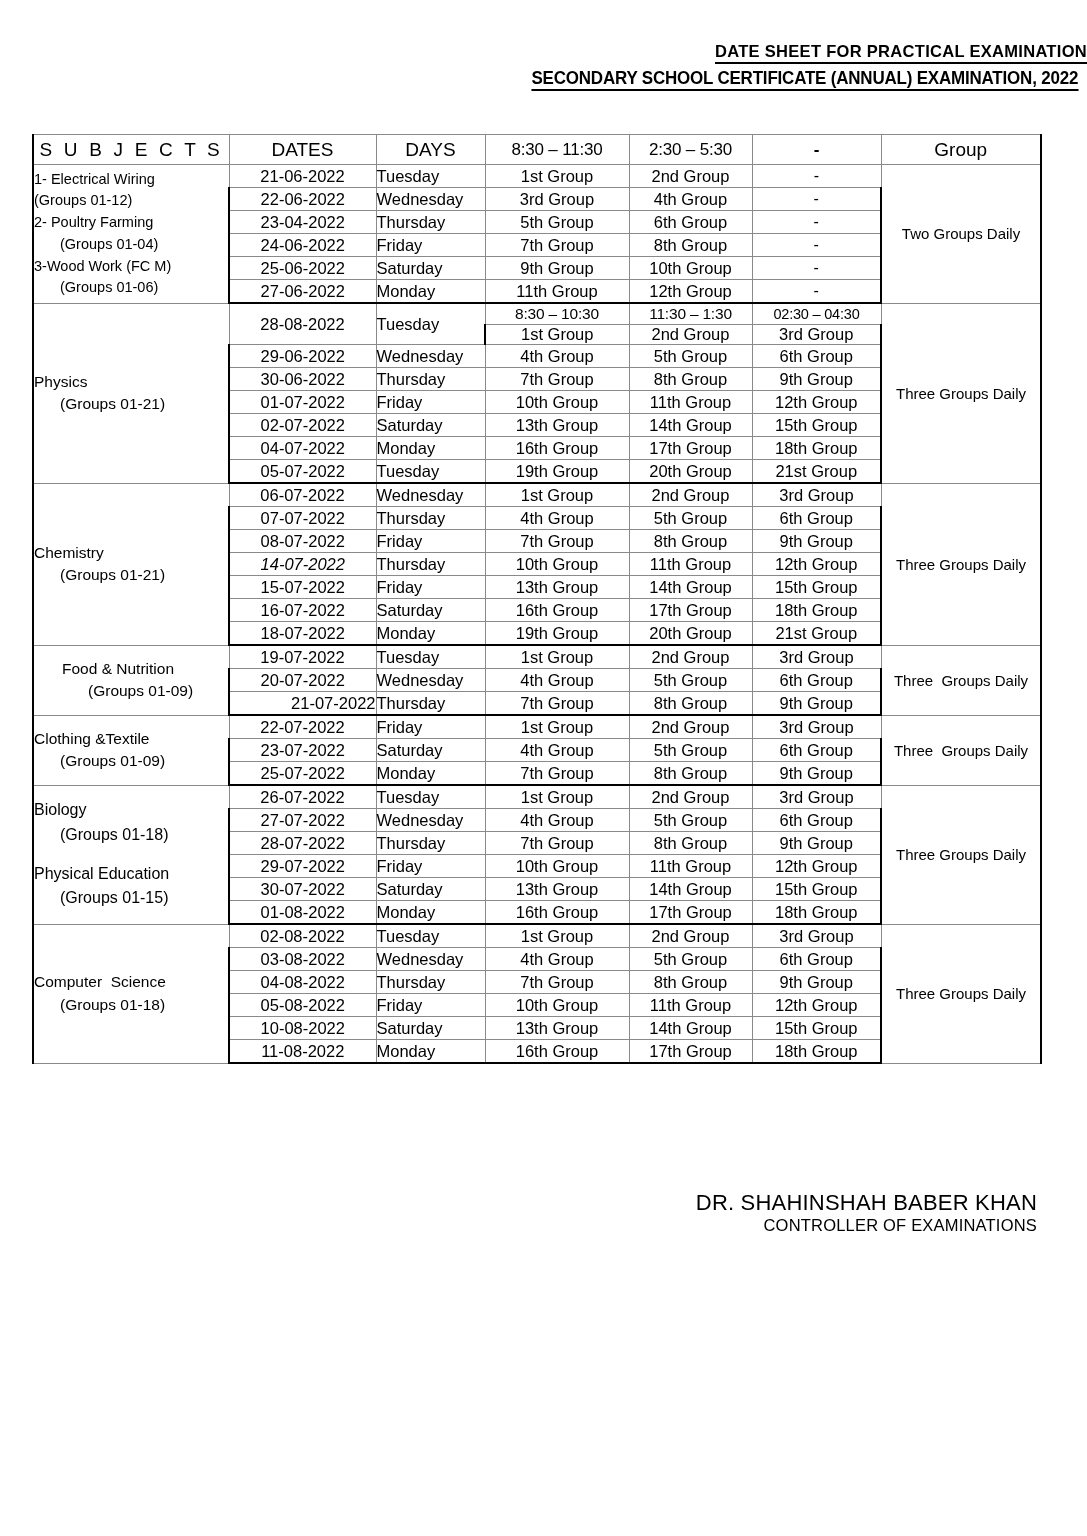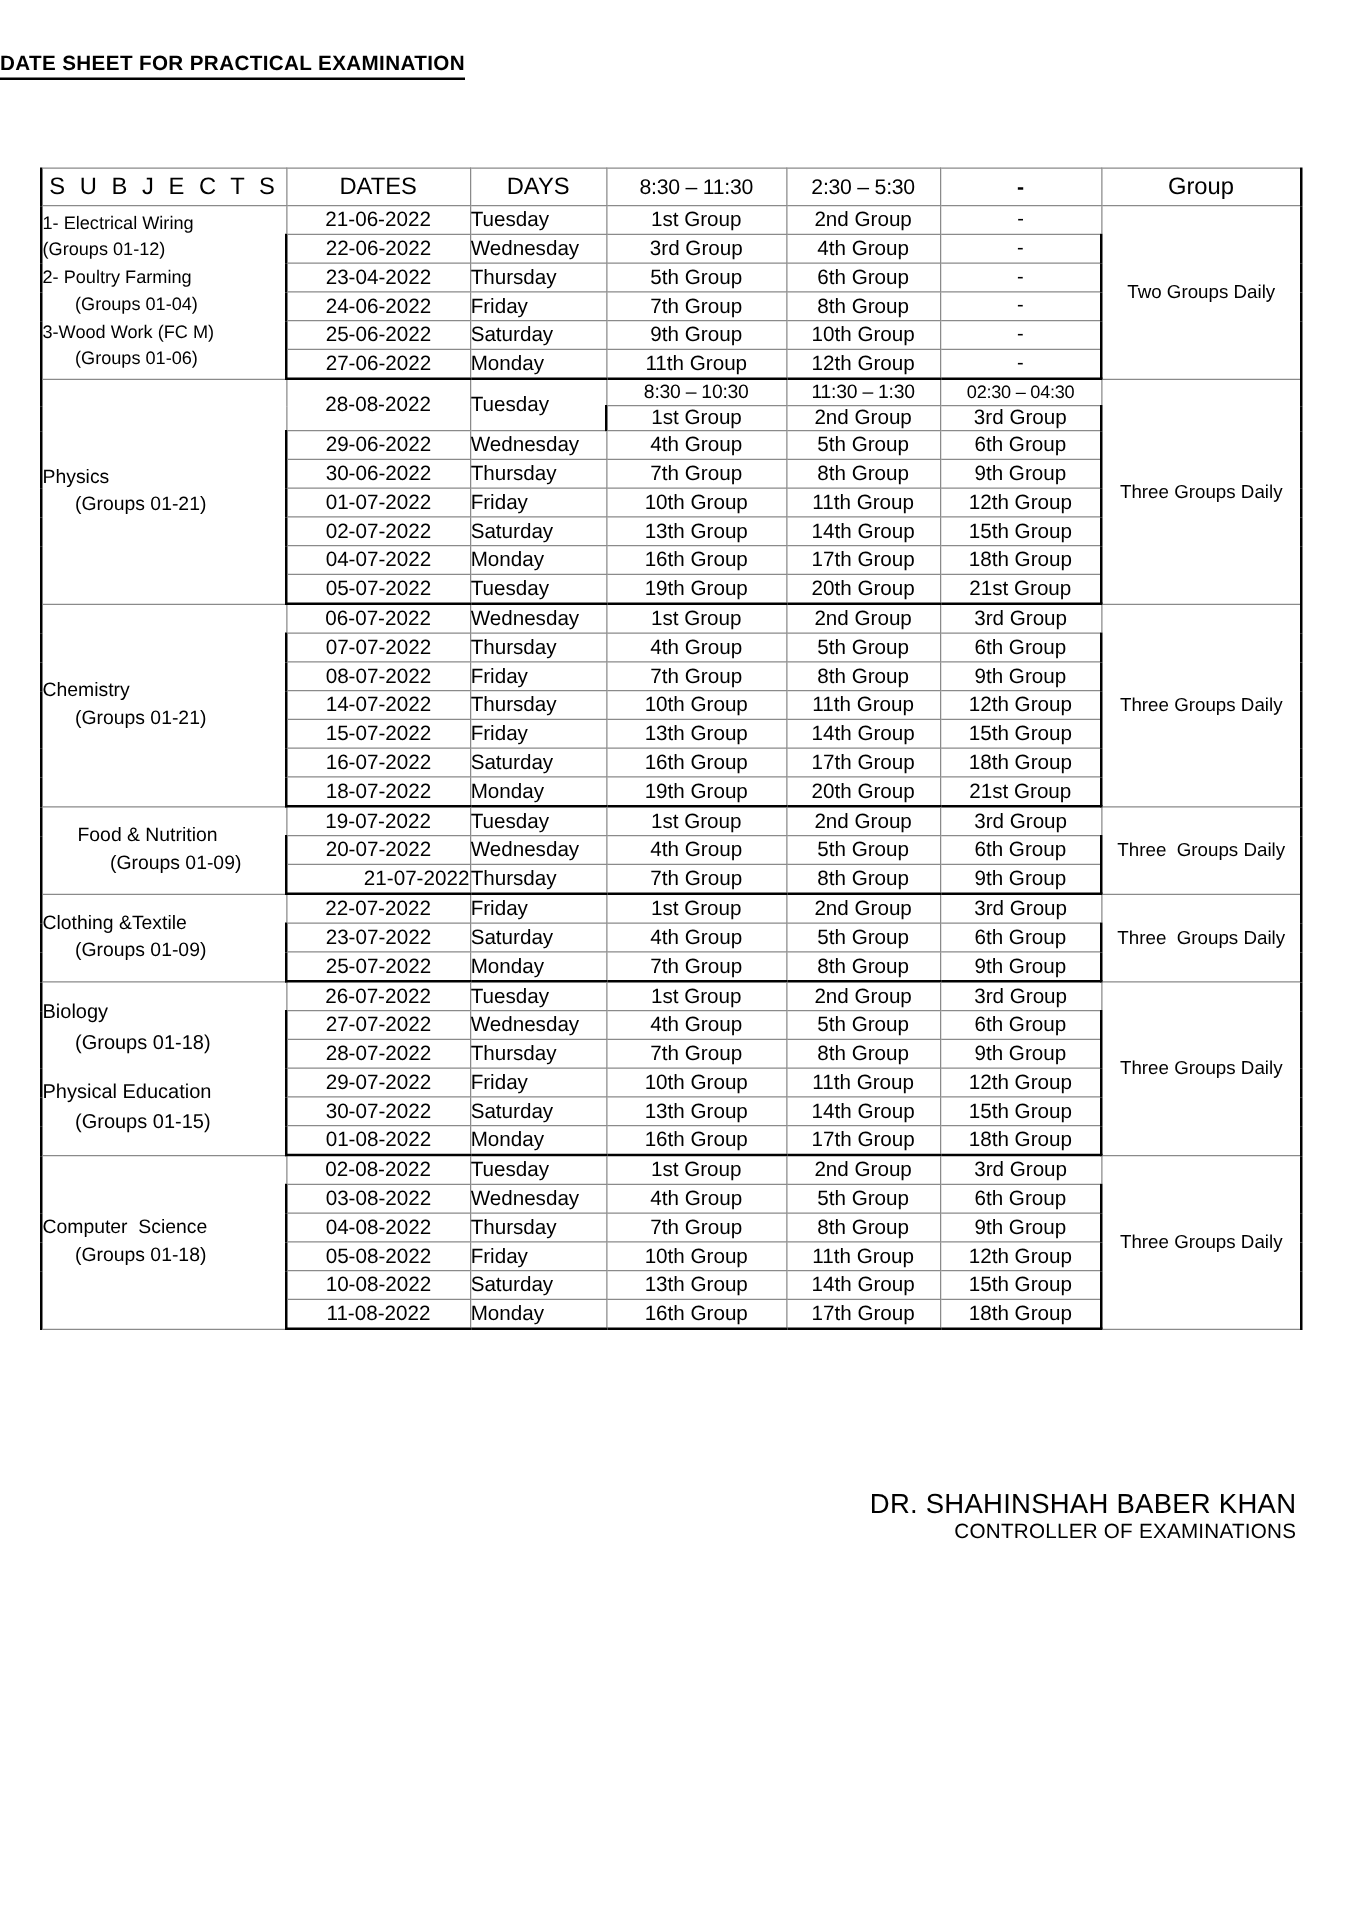--- a/index.html
+++ b/index.html
@@ -11,21 +11,21 @@
     width: 1087px;
     height: 1536px;
     font-family: "Liberation Sans", sans-serif;
     color: #000000;
     position: relative;
     overflow: hidden;
   }
 
   
   .title-block {
-    text-align: left;
+    text-align: right;
     padding-top: 42px;
   }
   .title-line-1 {
     font-size: 16.5px;
     font-weight: bold;
     letter-spacing: 0.3px;
     display: inline-block;
     border-bottom: 2px solid #000;
     padding-bottom: 1px;
     line-height: 1.15;
@@ -161,20 +161,23 @@
     letter-spacing: 0.2px;
     line-height: 1.3;
   }
 </style>
 </head>
 <body>
 
 <div class="title-block">
   <div>
     <span class="title-line-1">DATE SHEET FOR PRACTICAL EXAMINATION</span>
+  </div>
+  <div class="title-line-2-wrap">
+    <span class="title-line-2">SECONDARY SCHOOL CERTIFICATE (ANNUAL) EXAMINATION, 2022</span>
   </div>
 </div>
 
 <div class="sheet">
   <table class="ds">
     <colgroup>
       <col class="c-subj">
         <col class="c-date">
         <col class="c-day">
       <col class="c-s1">
@@ -322,21 +325,21 @@
           <td class="slot" style="border-right-width: 2px; border-right-color: rgb(0, 0, 0);">6th Group</td>
         </tr>
         <tr>
           <td class="date" style="border-left-width: 2px; border-left-color: rgb(0, 0, 0);">08-07-2022</td>
           <td class="day">Friday</td>
           <td class="slot">7th Group</td>
           <td class="slot">8th Group</td>
           <td class="slot" style="border-right-width: 2px; border-right-color: rgb(0, 0, 0);">9th Group</td>
         </tr>
         <tr>
-          <td class="date" style="border-left-width: 2px; border-left-color: rgb(0, 0, 0);">14-07-2022</td>
+          <td class="date" style="border-left-width: 2px; border-left-color: rgb(0, 0, 0); font-style: italic;">14-07-2022</td>
           <td class="day">Thursday</td>
           <td class="slot">10th Group</td>
           <td class="slot">11th Group</td>
           <td class="slot" style="border-right-width: 2px; border-right-color: rgb(0, 0, 0);">12th Group</td>
         </tr>
         <tr>
           <td class="date" style="border-left-width: 2px; border-left-color: rgb(0, 0, 0);">15-07-2022</td>
           <td class="day">Friday</td>
           <td class="slot">13th Group</td>
           <td class="slot">14th Group</td>

